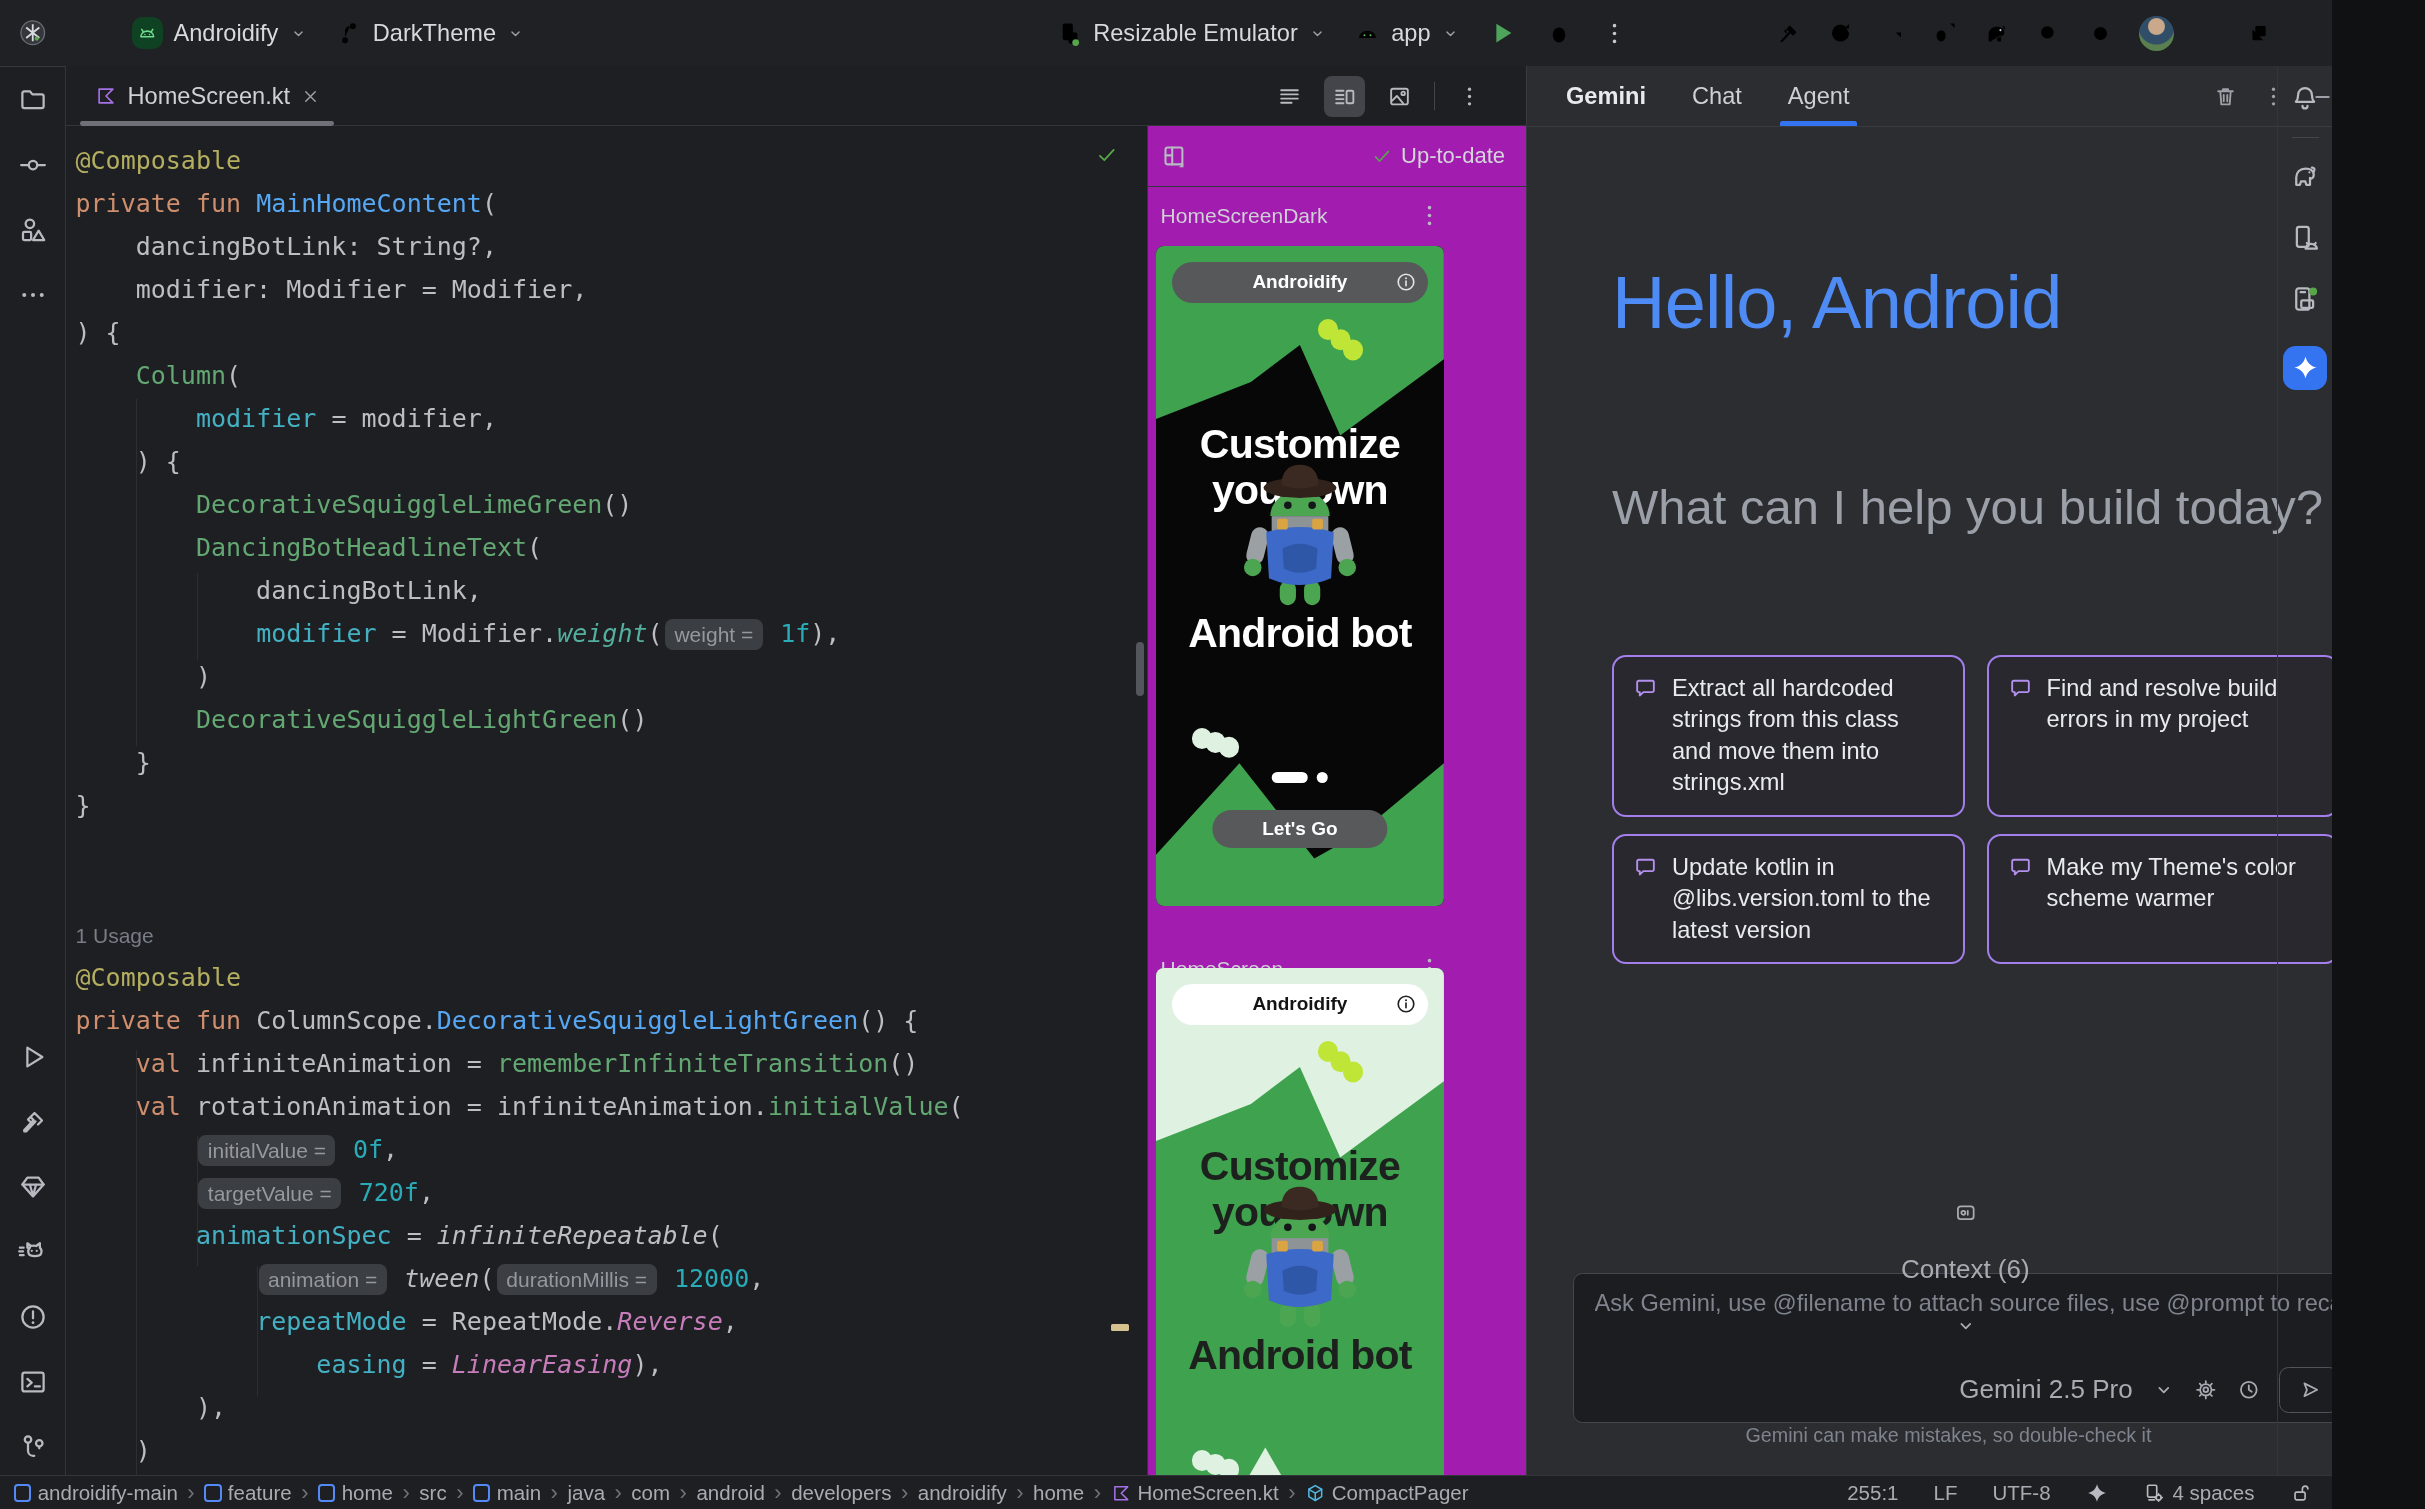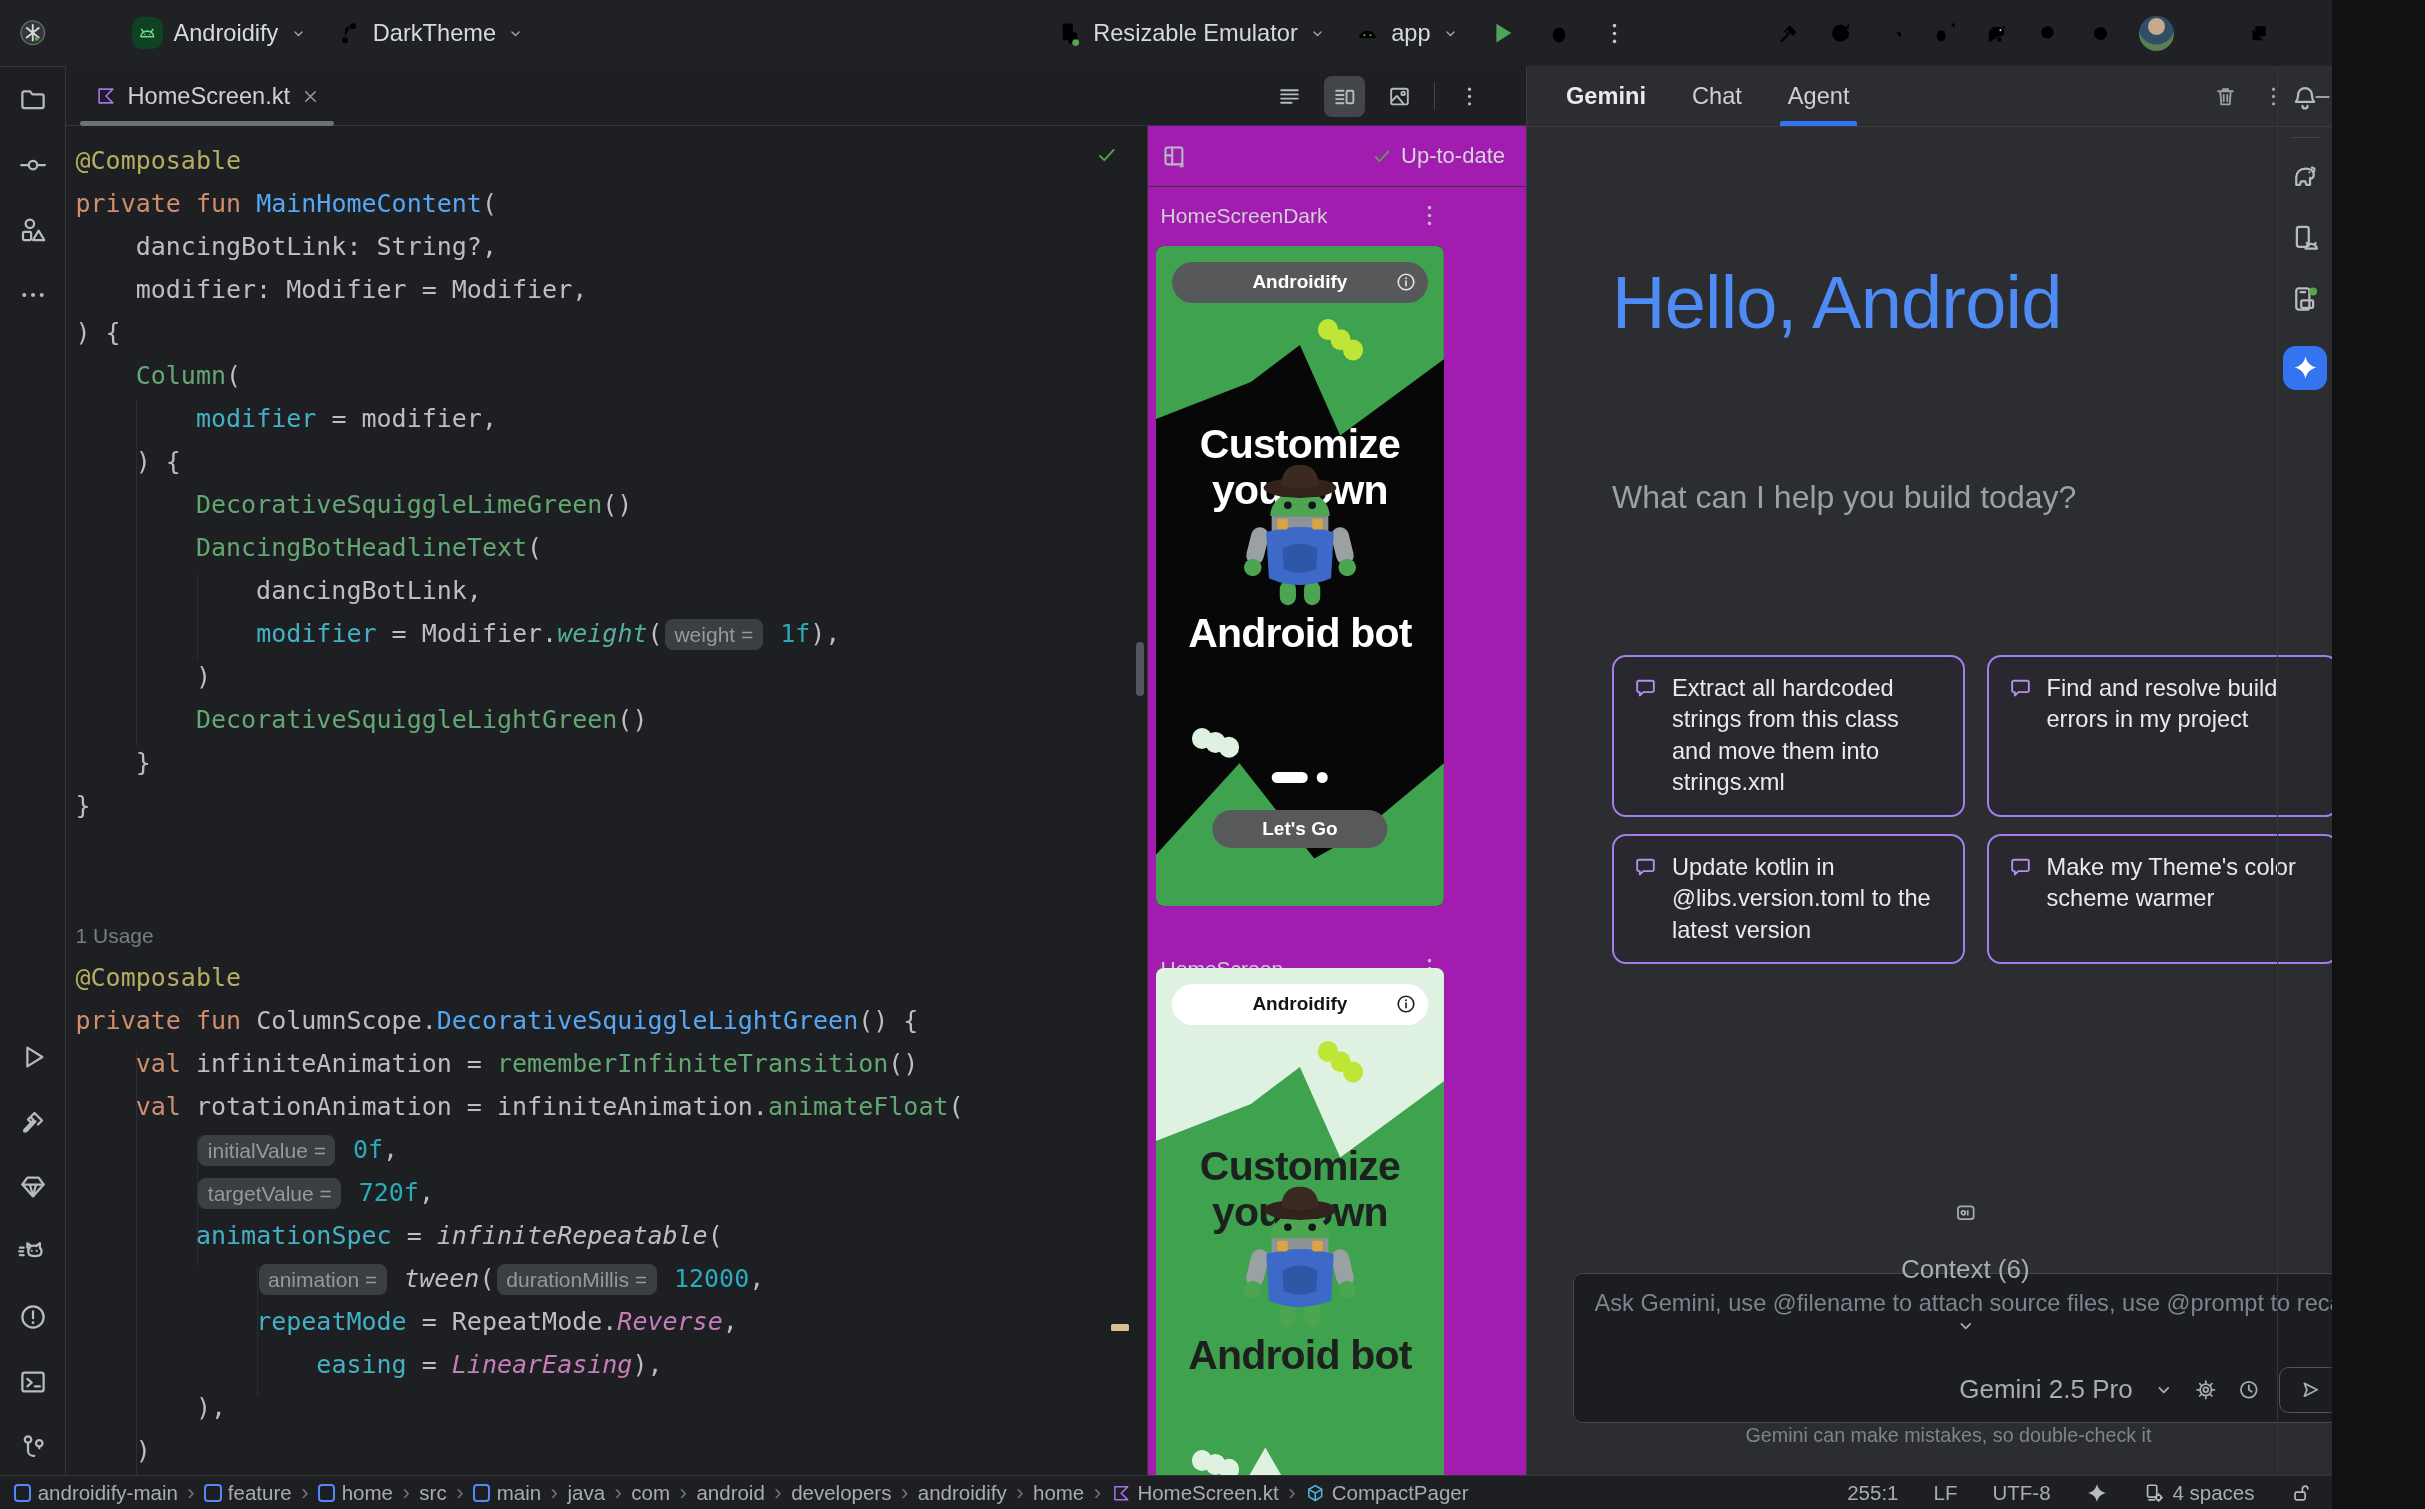--- a/index.html
+++ b/index.html
@@ -108,21 +108,21 @@
   
   .gemini{position:absolute;left:1526px;top:66px;width:844px;bottom:35px;background:#2B2D30;
           border-left:0.8px solid #393B40;box-sizing:border-box;}
   .gm-header{height:60px;border-bottom:0.8px solid #393B40;display:flex;align-items:center;padding:0 35px 0 39px;gap:46px;font-size:23.6px;}
   .gm-title{font-weight:bold;color:#E8EAED;}
   .gm-tab{color:#CED0D6;position:relative;height:60px;display:flex;align-items:center;}
   .gm-tab.active::after{content:"";position:absolute;left:-7.9px;right:-7.9px;bottom:0;height:4.7px;border-radius:2.4px 2.4px 0 0;background:#3574F0;}
   .gm-actions{margin-left:auto;display:flex;gap:23.6px;align-items:center;color:#9DA0A6;}
   .gm-actions svg{width:25px;height:25px;}
   .gm-hello{position:absolute;left:85px;top:189px;font-size:74px;line-height:95px;color:#4E8BF5;letter-spacing:-0.8px;}
-  .gm-sub{position:absolute;left:85px;top:413px;font-size:32px;color:#9BA0A8;}
+  .gm-sub{position:absolute;left:85px;top:413px;font-size:49px;color:#9BA0A8;}
   .gm-cards{position:absolute;left:85px;top:589px;width:727px;display:grid;grid-template-columns:1fr 1fr;gap:17.3px 22px;}
   .card{border:2px solid #A47FEB;border-radius:14px;padding:15.8px 19px;display:flex;gap:14px;font-size:23.6px;
         line-height:31.5px;color:#E8EAED;background:rgba(34,31,42,0.35);box-sizing:border-box;}
   .card svg{width:25px;height:25px;color:#B490EE;flex:0 0 25px;margin-top:3.2px;}
   .gm-input{position:absolute;left:46px;top:1207px;width:780px;height:150px;background:#1B1D20;
             border:1.2px solid #45474D;border-radius:9.5px;box-sizing:border-box;}
   .gm-ph{position:absolute;left:20.5px;top:15.8px;right:14px;font-size:23.6px;color:#7E838D;white-space:nowrap;overflow:hidden;}
   .gm-inrow{position:absolute;left:17.3px;right:12.6px;bottom:9.5px;display:flex;align-items:center;gap:29px;font-size:26px;color:#A8ABB2;flex-direction:column;}
   .gm-inrow svg{width:23.6px;height:23.6px;color:#A8ABB2;}
   .gm-right{margin-left:auto;display:flex;align-items:center;gap:19px;}
@@ -575,21 +575,21 @@
         <div class="cl"><span class="tk-txt">        )</span></div>
         <div class="cl"><span class="tk-txt">        </span><span class="tk-call">DecorativeSquiggleLightGreen</span><span class="tk-txt">()</span></div>
         <div class="cl"><span class="tk-txt">    }</span></div>
         <div class="cl"><span class="tk-txt">}</span></div>
         <div class="cl"></div>
         <div class="cl"></div>
         <div class="cl"><span class="tk-inlay">1 Usage</span></div>
         <div class="cl"><span class="tk-ann">@Composable</span></div>
         <div class="cl"><span class="tk-kw">private</span><span class="tk-txt"> </span><span class="tk-kw">fun</span><span class="tk-txt"> ColumnScope.</span><span class="tk-fn">DecorativeSquiggleLightGreen</span><span class="tk-txt">() {</span></div>
         <div class="cl"><span class="tk-txt">    </span><span class="tk-kw">val</span><span class="tk-txt"> infiniteAnimation = </span><span class="tk-call">rememberInfiniteTransition</span><span class="tk-txt">()</span></div>
-        <div class="cl"><span class="tk-txt">    </span><span class="tk-kw">val</span><span class="tk-txt"> rotationAnimation = infiniteAnimation.</span><span class="tk-call">animateFloat</span><span class="tk-txt">(</span></div>
+        <div class="cl"><span class="tk-txt">    </span><span class="tk-kw">val</span><span class="tk-txt"> rotationAnimation = infiniteAnimation.</span><span class="tk-call">initialValue</span><span class="tk-txt">(</span></div>
         <div class="cl"><span class="tk-txt">        </span><span class="tk-hint">initialValue =</span><span class="tk-txt"> </span><span class="tk-num">0f</span><span class="tk-txt">,</span></div>
         <div class="cl"><span class="tk-txt">        </span><span class="tk-hint">targetValue =</span><span class="tk-txt"> </span><span class="tk-num">720f</span><span class="tk-txt">,</span></div>
         <div class="cl"><span class="tk-txt">        </span><span class="tk-narg">animationSpec</span><span class="tk-txt"> = </span><span class="tk-itw">infiniteRepeatable</span><span class="tk-txt">(</span></div>
         <div class="cl"><span class="tk-txt">            </span><span class="tk-hint">animation =</span><span class="tk-txt"> </span><span class="tk-itw">tween</span><span class="tk-txt">(</span><span class="tk-hint">durationMillis =</span><span class="tk-txt"> </span><span class="tk-num">12000</span><span class="tk-txt">,</span></div>
         <div class="cl"><span class="tk-txt">            </span><span class="tk-narg">repeatMode</span><span class="tk-txt"> = RepeatMode.</span><span class="tk-itp">Reverse</span><span class="tk-txt">,</span></div>
         <div class="cl"><span class="tk-txt">                </span><span class="tk-narg">easing</span><span class="tk-txt"> = </span><span class="tk-itp">LinearEasing</span><span class="tk-txt">),</span></div>
         <div class="cl"><span class="tk-txt">        ),</span></div>
         <div class="cl"><span class="tk-txt">    )</span></div>
       </div>
     <div class="guide" style="left:70px;top:273px;height:347px"></div>

